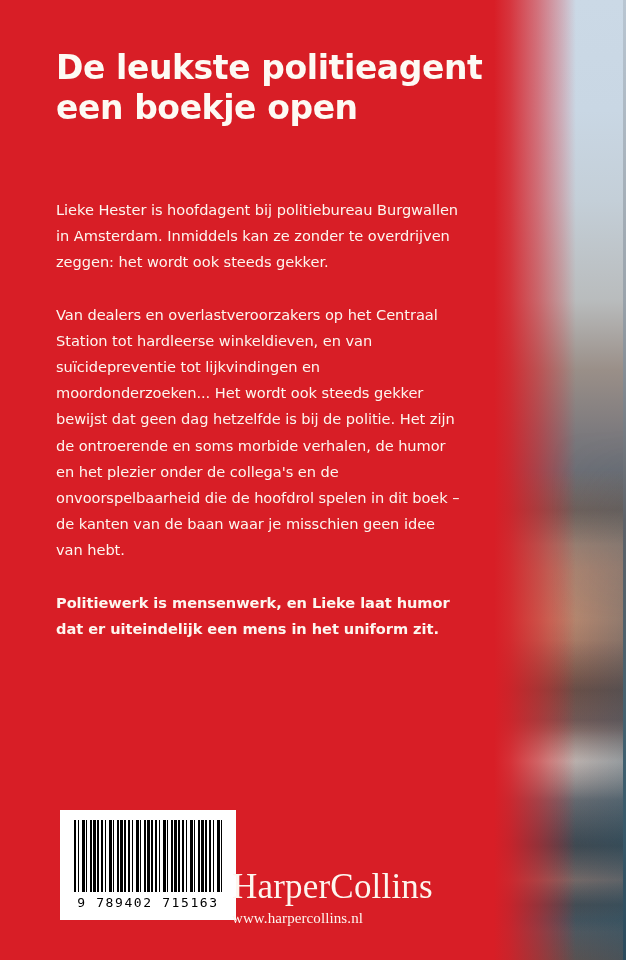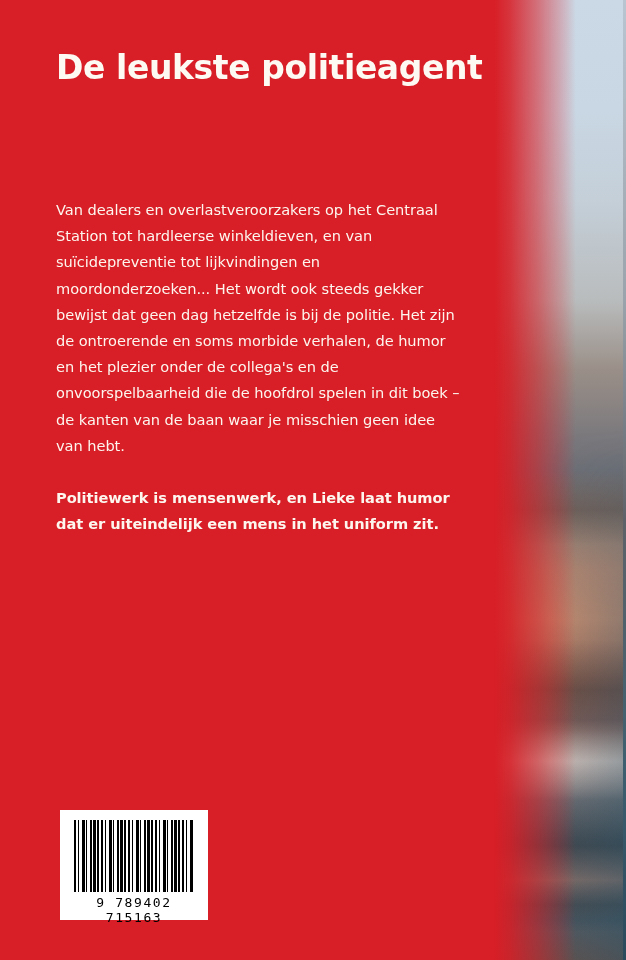--- a/index.html
+++ b/index.html
@@ -164,21 +164,21 @@
   .blurb p.strong {
     font-weight: bold;
     margin-bottom: 0;
   }
 
   
   .barcode-box {
     position: absolute;
     left: 60px;
     top: 810px;
-    width: 148px;
+    width: 176px;
     height: 110px;
     background: #ffffff;
     box-sizing: border-box;
     padding: 10px 8px 4px 8px;
   }
   .barcode-bars {
     height: 72px;
     margin: 0 6px;
     background-repeat: repeat-x;
     background-size: 27px 100%;
@@ -236,29 +236,33 @@
     <div class="wrap-layer wrap-bands"></div>
     <div class="wrap-layer wrap-teal"></div>
     <div class="wrap-redfade"></div>
     <div class="wrap-edge"></div>
   </div>
 
   <div class="content">
 
     <div class="headline">
       <div>De leukste politieagent</div>
+      <div>een boekje open</div>
     </div>
 
     <div class="blurb">
+      <p>Lieke Hester is hoofdagent bij politiebureau Burgwallen in Amsterdam. Inmiddels kan ze zonder te overdrijven zeggen: het wordt ook steeds gekker.</p>
       <p>Van dealers en overlastveroorzakers op het Centraal Station tot hardleerse winkeldieven, en van suïcidepreventie tot lijkvindingen en moordonderzoeken... Het wordt ook steeds gekker bewijst dat geen dag hetzelfde is bij de politie. Het zijn de ontroerende en soms morbide verhalen, de humor en het plezier onder de collega's en de onvoorspelbaarheid die de hoofdrol spelen in dit boek – de kanten van de baan waar je misschien geen idee van hebt.</p>
       <p class="strong">Politiewerk is mensenwerk, en Lieke laat humor dat er uiteindelijk een mens in het uniform zit.</p>
     </div>
 
     <div class="barcode-box">
       <div class="barcode-bars"></div>
       <div class="barcode-number">9 789402 715163</div>
     </div>
 
     <div class="publisher">
+      <div class="publisher-name">HarperCollins</div>
+      <div class="publisher-url">www.harpercollins.nl</div>
     </div>
 
   </div>
 </div>
 
 </body></html>

